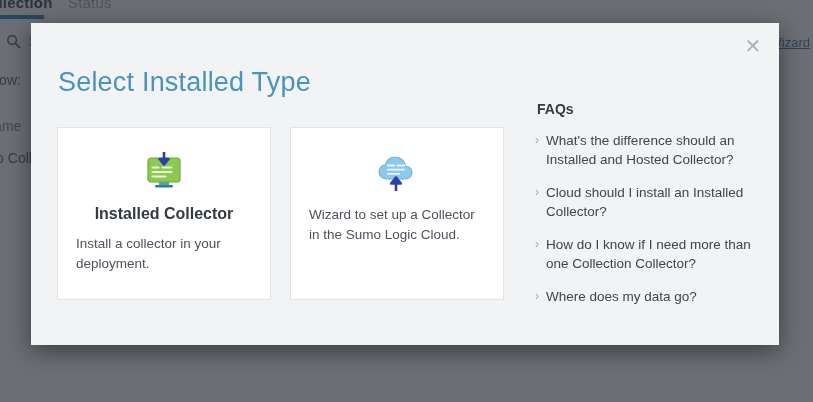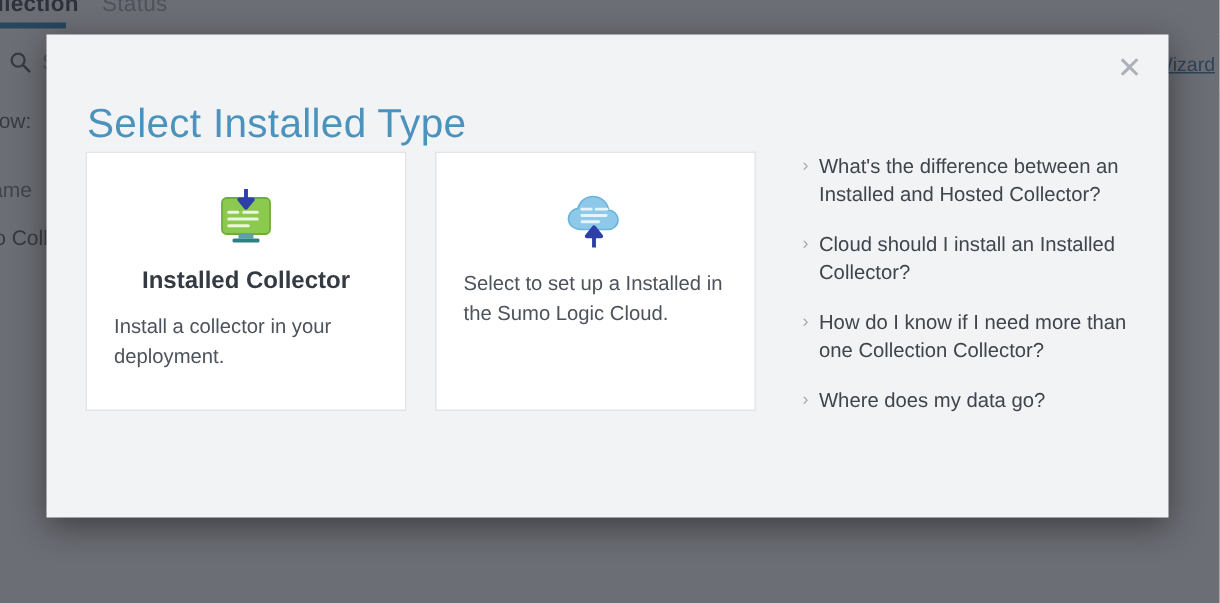--- a/index.html
+++ b/index.html
@@ -161,20 +161,21 @@
   .card {
     width: 214px;
     height: 173px;
     background: #ffffff;
     border: 1px solid #e2e4e7;
     box-sizing: border-box;
     display: flex;
     flex-direction: column;
     align-items: center;
     cursor: pointer;
+    margin-top: 26px;
   }
   .card-icon {
     margin-top: 24px;
     height: 42px;
     display: flex;
     align-items: center;
     justify-content: center;
   }
   .card-title {
     margin-top: 11px;
@@ -285,30 +286,31 @@
         <div class="card-icon">
           <svg width="44" height="42" viewBox="0 0 44 42">
             <path d="M12.5 27 C7.2 27 4 23.6 4 19.8 C4 16.3 6.7 13.3 10.3 12.9 C11.4 8.4 15.4 5 20.3 5 C25.6 5 30 8.9 30.7 14 C34.4 14.3 37 17.2 37 20.6 C37 24.2 34 27 30.3 27 Z" fill="#8ec9ea" stroke="#6bb4dd" stroke-width="1.1"></path>
             <rect x="12" y="12.5" width="8" height="1.9" rx="0.95" fill="#e7f4fc"></rect>
             <rect x="21.5" y="12.5" width="9" height="1.9" rx="0.95" fill="#e7f4fc"></rect>
             <rect x="12" y="16.7" width="18" height="1.9" rx="0.95" fill="#e7f4fc"></rect>
             <rect x="12" y="20.9" width="13" height="1.9" rx="0.95" fill="#e7f4fc"></rect>
             <path d="M21 39 L21 28 M21 25.5 L25.8 31.5 L16.2 31.5 Z" fill="#2f3fa8" stroke="#2f3fa8" stroke-width="2.6" stroke-linejoin="round"></path>
           </svg>
         </div>
-        <div class="card-desc">Select to set up a Installed in the Sumo Logic Cloud.</div>
+        <div class="card-desc">Wizard to set up a Collector in the Sumo Logic Cloud.</div>
       </div>
 
     </div>
 
     <div id="faqs">
+      <div id="faq-heading">FAQs</div>
 
       <div class="faq-item">
         <span class="faq-chevron">›</span>
-        <span class="faq-text">What's the difference between an Installed and Hosted Collector?</span>
+        <span class="faq-text">What's the difference should an Installed and Hosted Collector?</span>
       </div>
       <div class="faq-item">
         <span class="faq-chevron">›</span>
         <span class="faq-text">Cloud should I install an Installed Collector?</span>
       </div>
       <div class="faq-item">
         <span class="faq-chevron">›</span>
         <span class="faq-text">How do I know if I need more than one Collection Collector?</span>
       </div>
       <div class="faq-item">

